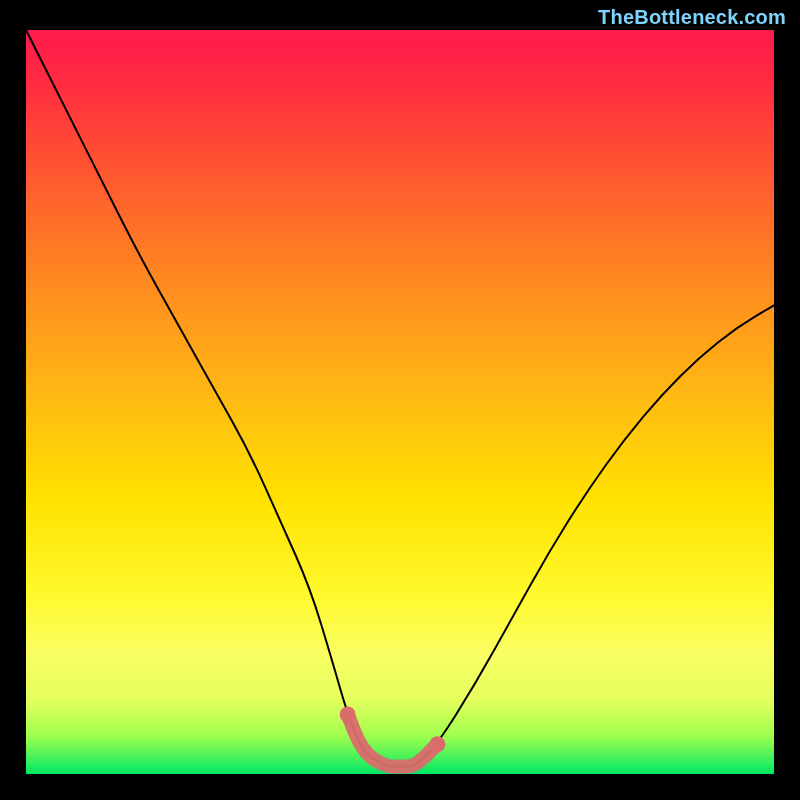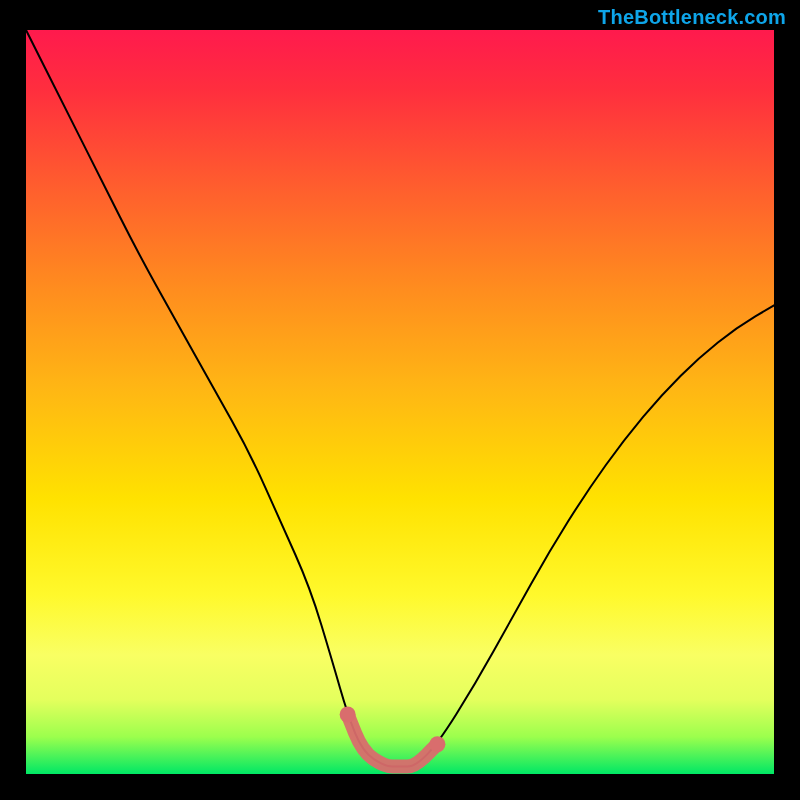--- a/index.html
+++ b/index.html
@@ -14,21 +14,21 @@
   .frame {
     position: relative;
     width: 800px;
     height: 800px;
     background: #000;
   }
   .watermark {
     position: absolute;
     top: 6px;
     right: 14px;
-    color: #0ea5e9;
+    color: #7dd3fc;
     font-size: 20px;
     font-weight: 600;
     letter-spacing: 0.2px;
     user-select: none;
   }
   .plot {
     position: absolute;
     left: 26px;
     top: 30px;
     width: 748px;

